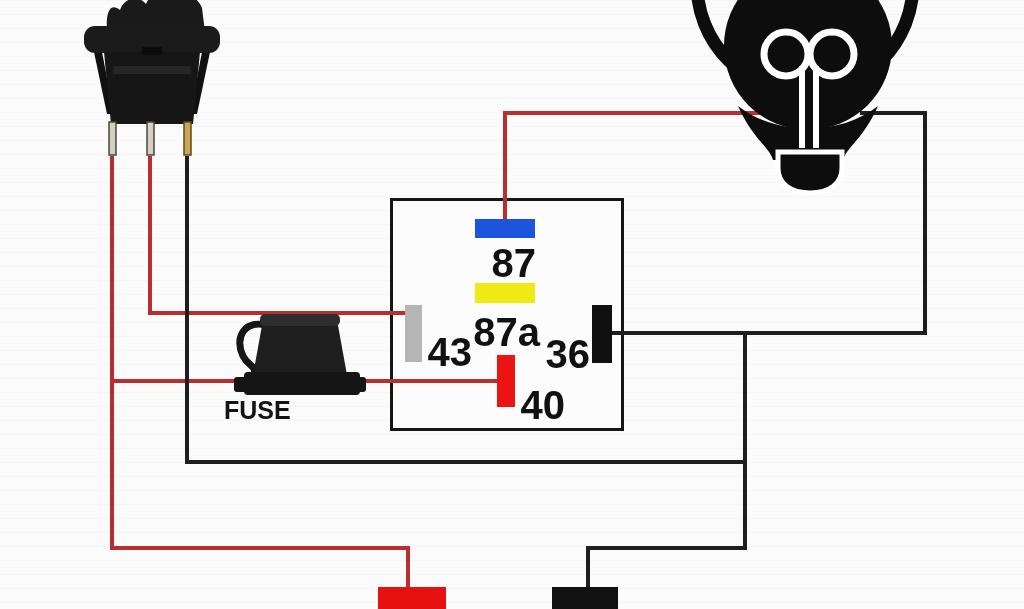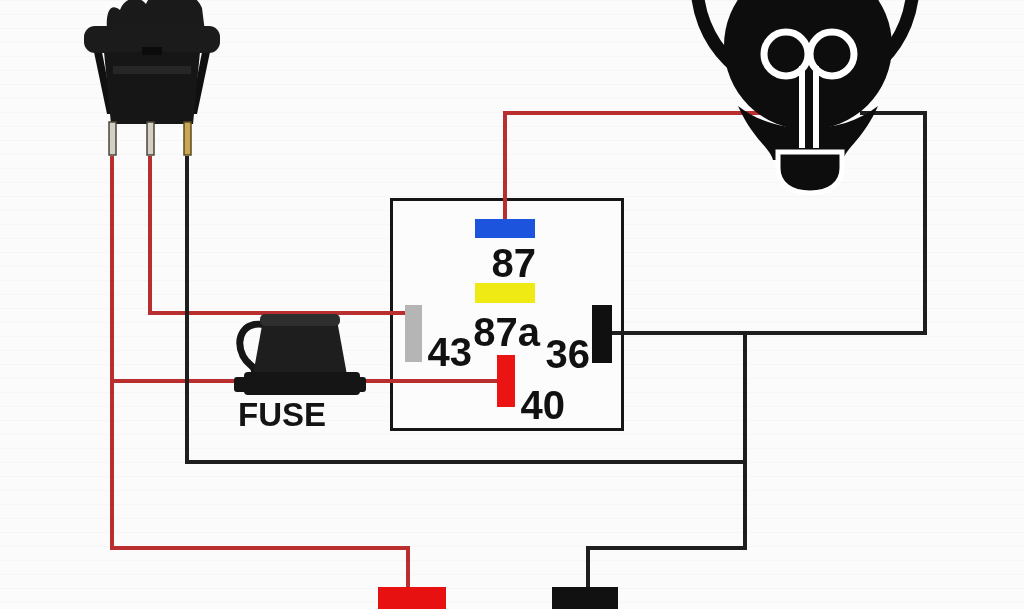--- a/index.html
+++ b/index.html
@@ -6,22 +6,22 @@
   .canvas{
     position:relative;width:1024px;height:609px;overflow:hidden;
     font-family:"Liberation Sans","DejaVu Sans",sans-serif;
     background-image:repeating-linear-gradient(180deg, rgba(0,0,0,0.018) 0 1px, transparent 1px 14px);
   }
   .wire{position:absolute;}
   .relay-box{position:absolute;left:390px;top:198px;width:234px;height:233px;
     border:3px solid #161616;background:#fcfcfc;box-sizing:border-box;}
   .pin{position:absolute;}
   .pin-label{position:absolute;font-weight:bold;font-size:40px;line-height:1;color:#111;text-align:right;}
-  .fuse-label{position:absolute;left:224px;top:398px;width:116px;text-align:center;
-    font-weight:bold;font-size:33px;line-height:1;color:#141414;letter-spacing:0px;}
+  .fuse-label{position:absolute;left:224px;top:398px;width:116px;
+    font-weight:bold;font-size:25px;line-height:1;color:#141414;letter-spacing:0px;}
   .terminal{position:absolute;width:68px;height:24px;}
   svg{position:absolute;display:block;}
 </style>
 </head>
 <body>
 
 <div class="canvas" style="background-color: rgb(251, 251, 251);">
 
   <div class="relay-box"></div>
 

